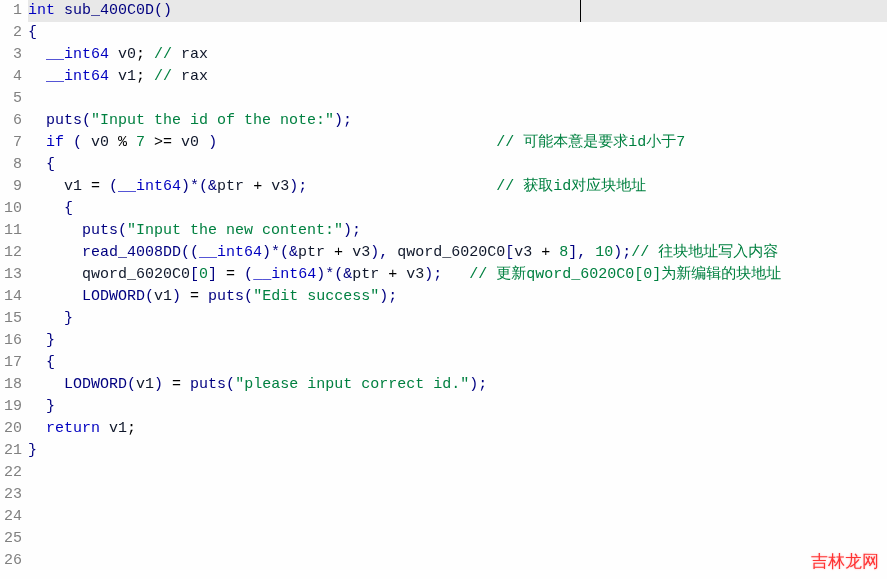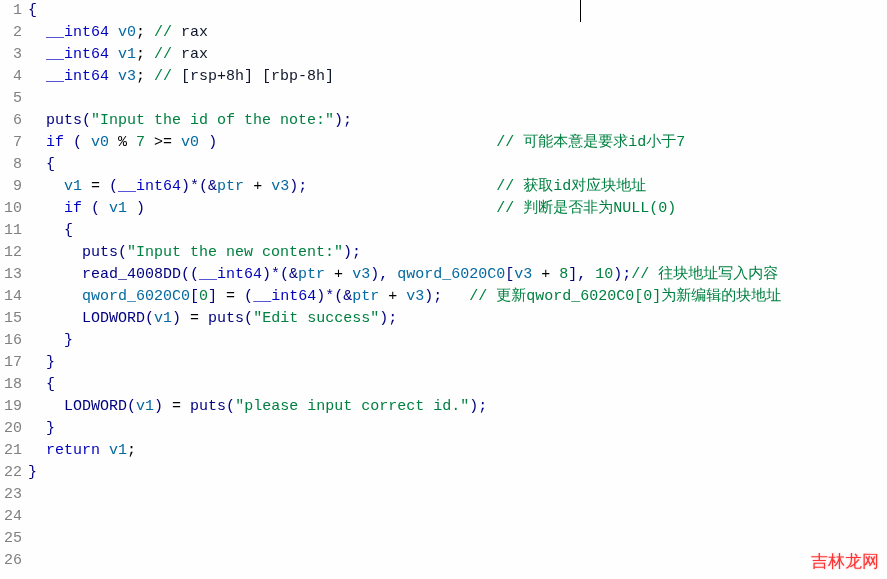--- a/index.html
+++ b/index.html
@@ -26,21 +26,21 @@
   .code { flex: 1; position: relative; }
   .code-line {
     height: 22px;
     line-height: 22px;
     white-space: pre;
     padding: 0;
   }
   .line-hl { background: #e8e8e8; }
   .t-type { color: #0000c0; }
   .t-func { color: #000080; }
-  .t-ident { color: #0369a1; }
+  .t-ident { color: #0f172a; }
   .t-str { color: #008040; }
   .t-num { color: #008040; }
   .t-comment { color: #008040; }
   .t-annot { color: #0f172a; }
   .t-paren { color: #000080; }
   .cursor-col {
     position: absolute;
     top: 0;
     left: 552px;
     width: 1px;
@@ -85,42 +85,41 @@
       <div>21</div>
       <div>22</div>
       <div>23</div>
       <div>24</div>
       <div>25</div>
       <div>26</div>
     </div>
   <div class="code">
     <div class="cursor-col"></div>
 
+    <div class="code-line line-hl"><span class="t-type">int</span> <span class="t-func">sub_400C0D</span><span class="t-paren">()</span></div>
 
     <div class="code-line"><span class="t-paren">{</span></div>
 
     <div class="code-line"><span>  </span><span class="t-type">__int64</span> <span class="t-ident">v0</span><span>; </span><span class="t-comment">// </span><span class="t-annot">rax</span></div>
 
     <div class="code-line"><span>  </span><span class="t-type">__int64</span> <span class="t-ident">v1</span><span>; </span><span class="t-comment">// </span><span class="t-annot">rax</span></div>
 
-    <div class="code-line"><span>  </span><span class="t-type">__int64</span> <span class="t-ident">v3</span><span>; </span><span class="t-comment">// </span><span class="t-annot">[rsp+8h] [rbp-8h]</span></div>
 
     <div class="code-line"></div>
 
     <div class="code-line"><span>  </span><span class="t-func">puts</span><span class="t-paren">(</span><span class="t-str">"Input the id of the note:"</span><span class="t-paren">);</span></div>
 
 
 
     <div class="code-line"><span>  </span><span class="t-type">if</span><span class="t-paren"> ( </span><span class="t-ident">v0</span><span> % </span><span class="t-num">7</span><span> &gt;= </span><span class="t-ident">v0</span><span class="t-paren"> )</span><span>                               </span><span class="t-comment">// 可能本意是要求id小于7</span></div>
 
     <div class="code-line"><span class="t-paren">  {</span></div>
 
     <div class="code-line"><span>    </span><span class="t-ident">v1</span><span> = </span><span class="t-paren">(</span><span class="t-type">__int64</span><span class="t-paren">)</span><span class="t-paren">*(&amp;</span><span class="t-ident">ptr</span><span> + </span><span class="t-ident">v3</span><span class="t-paren">);</span><span>                     </span><span class="t-comment">// 获取id对应块地址</span></div>
 
-    <div class="code-line"><span>    </span><span class="t-type">if</span><span class="t-paren"> ( </span><span class="t-ident">v1</span><span class="t-paren"> )</span><span>                                       </span><span class="t-comment">// 判断是否非为NULL(0)</span></div>
 
     <div class="code-line"><span class="t-paren">    {</span></div>
 
     <div class="code-line"><span>      </span><span class="t-func">puts</span><span class="t-paren">(</span><span class="t-str">"Input the new content:"</span><span class="t-paren">);</span></div>
 
     <div class="code-line"><span>      </span><span class="t-func">read_4008DD</span><span class="t-paren">((</span><span class="t-type">__int64</span><span class="t-paren">)*(&amp;</span><span class="t-ident">ptr</span><span> + </span><span class="t-ident">v3</span><span class="t-paren">), </span><span class="t-ident">qword_6020C0</span><span class="t-paren">[</span><span class="t-ident">v3</span><span> + </span><span class="t-num">8</span><span class="t-paren">], </span><span class="t-num">10</span><span class="t-paren">);</span><span class="t-comment">// 往块地址写入内容</span></div>
 
     <div class="code-line"><span>      </span><span class="t-ident">qword_6020C0</span><span class="t-paren">[</span><span class="t-num">0</span><span class="t-paren">]</span><span> = </span><span class="t-paren">(</span><span class="t-type">__int64</span><span class="t-paren">)*(&amp;</span><span class="t-ident">ptr</span><span> + </span><span class="t-ident">v3</span><span class="t-paren">);</span><span>   </span><span class="t-comment">// 更新qword_6020C0[0]为新编辑的块地址</span></div>
 
     <div class="code-line"><span>      </span><span class="t-func">LODWORD</span><span class="t-paren">(</span><span class="t-ident">v1</span><span class="t-paren">)</span><span> = </span><span class="t-func">puts</span><span class="t-paren">(</span><span class="t-str">"Edit success"</span><span class="t-paren">);</span></div>

